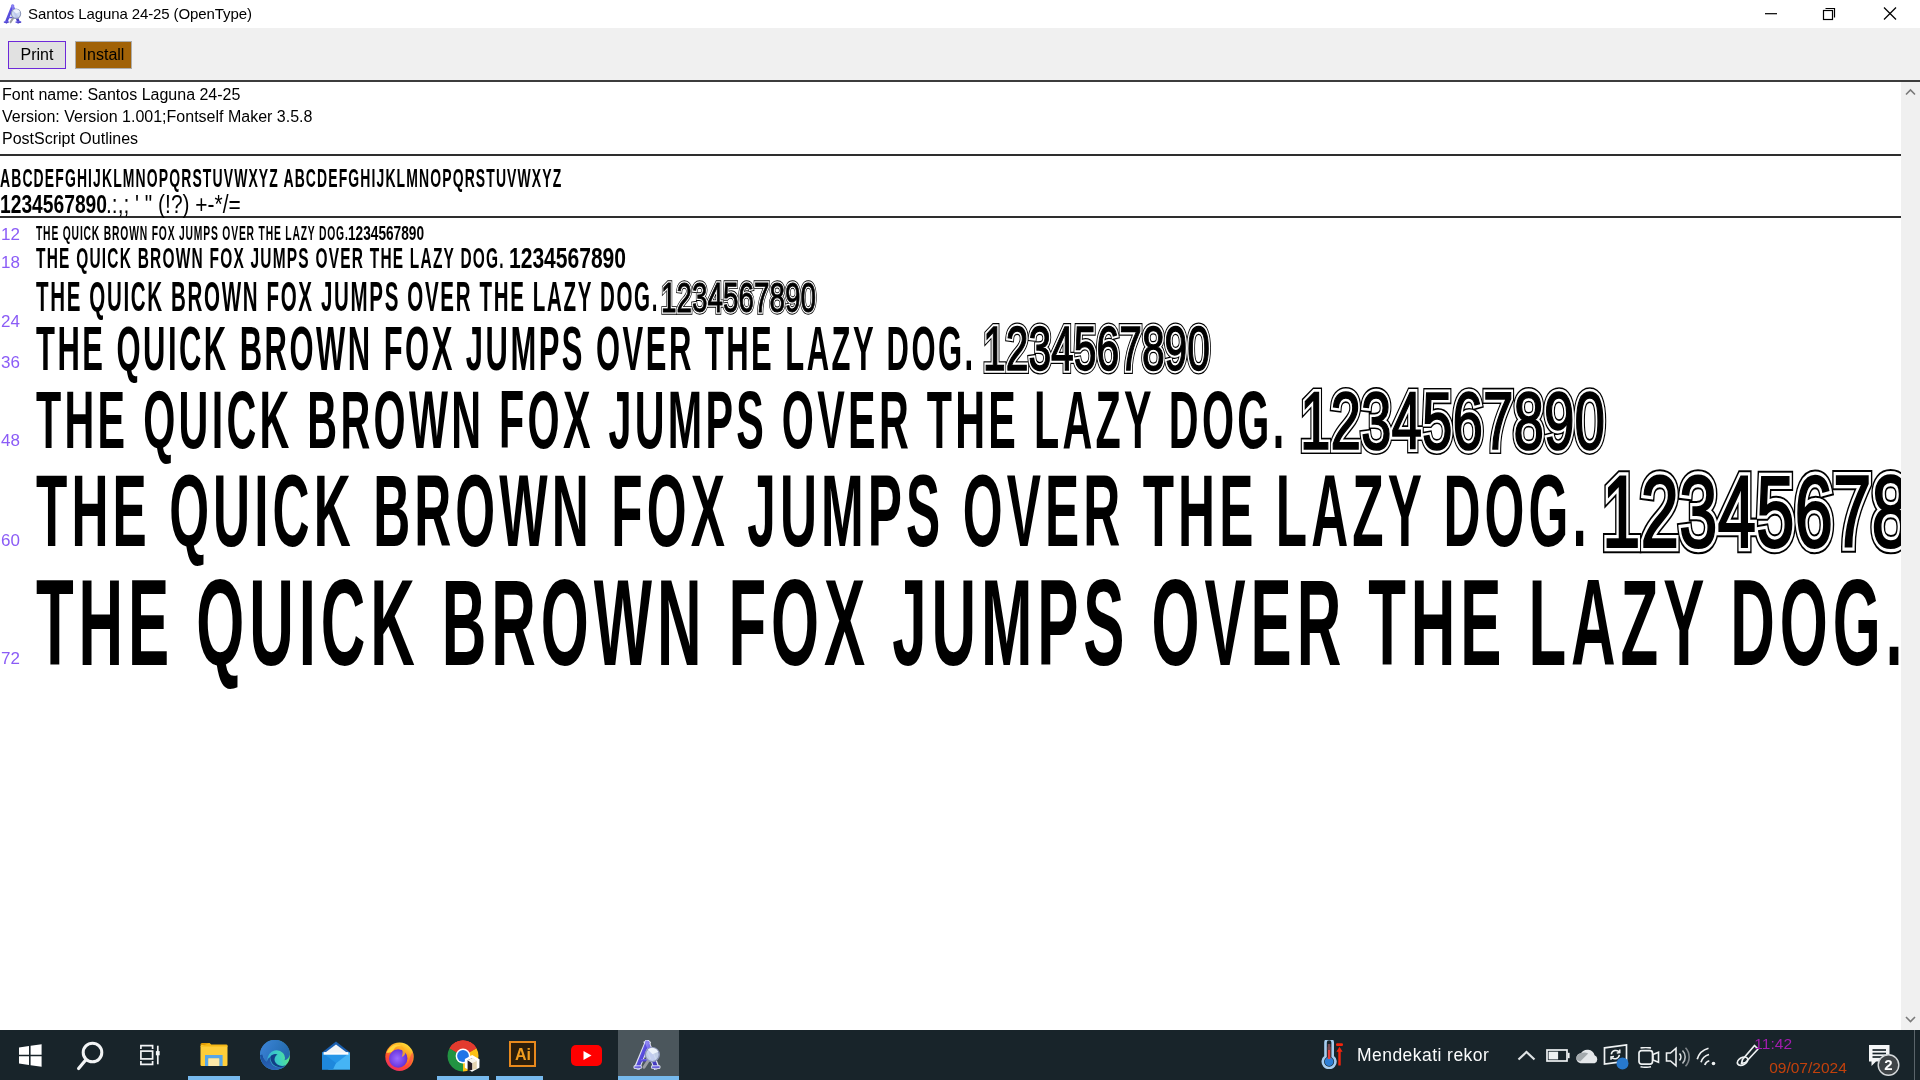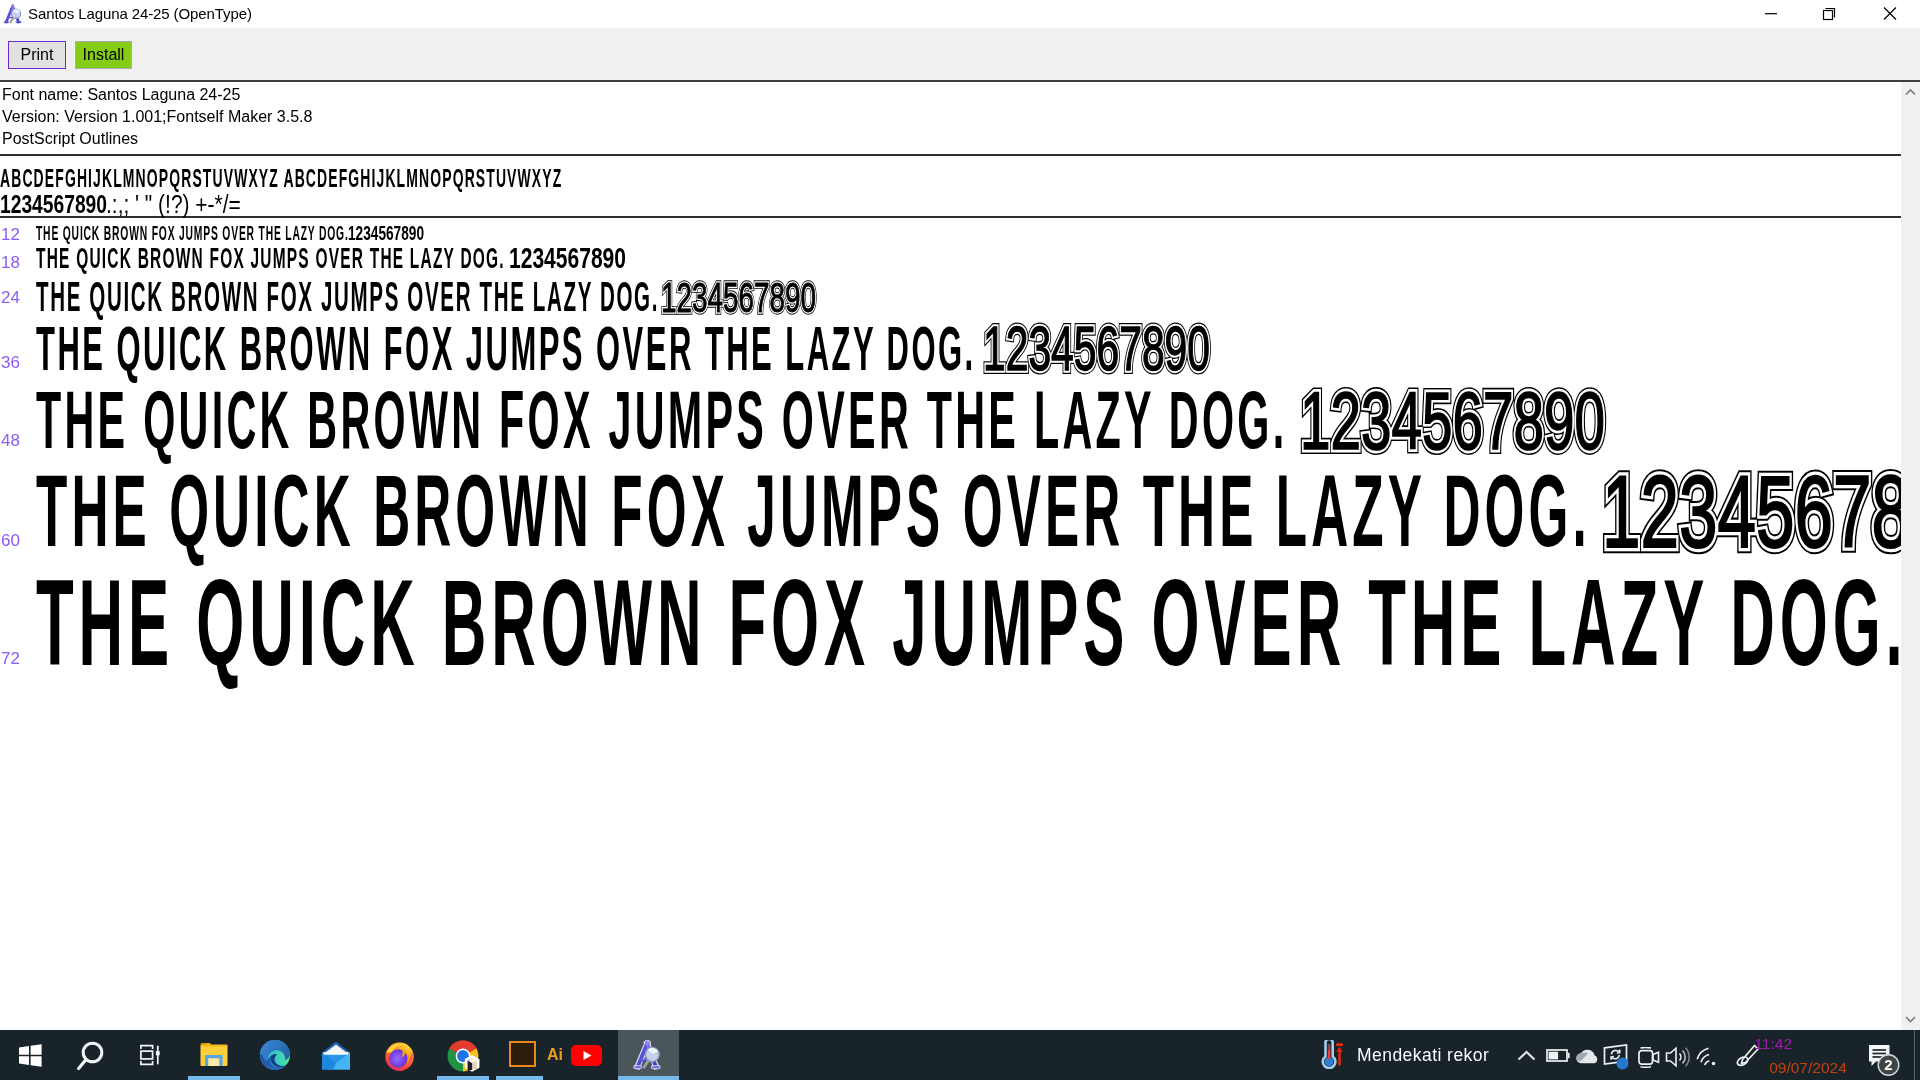--- a/index.html
+++ b/index.html
@@ -39,33 +39,33 @@
     </svg>
 <svg class="a" style="left:1859px;top:0" width="61" height="28" viewBox="0 0 61 28">
  <line x1="25" y1="7.5" x2="37" y2="19.5" stroke="#000" stroke-width="1.2"></line>
  <line x1="37" y1="7.5" x2="25" y2="19.5" stroke="#000" stroke-width="1.2"></line>
     </svg>
 </div>
 <div class="a" style="left:0;top:28px;width:1920px;height:52px;background:#f0f0f0;"></div>
 <div class="a" style="left:0;top:80px;width:1920px;height:2px;background:#3c3c3c;"></div>
 <div class="a" style="left:8px;top:41px;width:56px;height:26px;background:#e1e1e1;border:1px solid #6d28d9;
  font-size:16px;color:#000;text-align:center;line-height:26px;">Print</div>
-<div class="a" style="left:75px;top:41px;width:55px;height:26px;background:#84cc16;border:1px solid #adadad;
+<div class="a" style="left:75px;top:41px;width:55px;height:26px;background:#a16207;border:1px solid #adadad;
  font-size:16px;color:#000;text-align:center;line-height:26px;">Install</div>
 <div class="a" style="left:2px;top:84.2px;font-size:16px;line-height:22px;color:#000;">
 Font name: Santos Laguna 24-25<br>Version: Version 1.001;Fontself Maker 3.5.8<br>PostScript Outlines</div>
 <div class="a" style="left:0;top:153.8px;width:1901px;height:2px;background:#2e2e2e;"></div>
 <div class="a" style="left:0;top:215.6px;width:1901px;height:2px;background:#2e2e2e;"></div>
 <div class="a row" style="left:0px;top:166.2px;font-size:25.4px;"><span class="cond" style="letter-spacing:2.03px;transform:scaleX(0.5502)">ABCDEFGHIJKLMNOPQRSTUVWXYZ ABCDEFGHIJKLMNOPQRSTUVWXYZ</span></div>
 <div class="a row" style="left:0px;top:191.8px;font-size:25.4px;"><span class="cond" style="transform:scaleX(0.7577)">1234567890</span><span class="a" style="left:106px;top:0;font-weight:normal;white-space:pre;display:inline-block;transform-origin:0 0;transform:scaleX(0.824)">.:,; ' " (!?) +-*/=</span></div>
 <div class="a lbl" style="left:1px;top:225.6px;">12</div>
 <div class="a row" style="left:36px;top:223.1px;font-size:20.0px;"><span class="cond" style="letter-spacing:1.60px;transform:scaleX(0.5153)">THE QUICK BROWN FOX JUMPS OVER THE LAZY DOG.</span><span class="cond a" style="left:312px;top:0;transform:scaleX(0.6835)">1234567890</span></div>
 <div class="a lbl" style="left:1px;top:254.2px;">18</div>
 <div class="a row" style="left:36px;top:243.1px;font-size:30.1px;"><span class="cond" style="letter-spacing:2.41px;transform:scaleX(0.5135)">THE QUICK BROWN FOX JUMPS OVER THE LAZY DOG.</span><span class="cond a" style="left:473px;top:0;transform:scaleX(0.6991)">1234567890</span></div>
-<div class="a lbl" style="left:1px;top:289px;">24</div>
+<div class="a lbl" style="left:1px;top:313px;">24</div>
 <div class="a row" style="left:36px;top:276.0px;font-size:41.9px;"><span class="cond" style="letter-spacing:3.35px;transform:scaleX(0.4903)">THE QUICK BROWN FOX JUMPS OVER THE LAZY DOG.</span></div>
 <svg class="a" style="left:647px;top:275.9px" width="185" height="45" viewBox="0 0 185 45">
     <g transform="scale(0.6653,1)">
       <text x="21.04" y="35.62" font-size="41.9px" font-weight="normal" font-family="Liberation Sans" fill="none" stroke="#000" stroke-width="4.46" vector-effect="non-scaling-stroke">1234567890</text>
       <text x="21.04" y="35.62" font-size="41.9px" font-weight="normal" font-family="Liberation Sans" fill="none" stroke="#fff" stroke-width="3.01" vector-effect="non-scaling-stroke">1234567890</text>
       <text x="21.04" y="35.62" font-size="41.9px" font-weight="normal" font-family="Liberation Sans" fill="#000" stroke="#000" stroke-width="0.73" vector-effect="non-scaling-stroke">1234567890</text>
     </g>
   </svg>
 <div class="a lbl" style="left:1px;top:354.1px;">36</div>
 <div class="a row" style="left:36px;top:316.8px;font-size:62.8px;"><span class="cond" style="letter-spacing:5.02px;transform:scaleX(0.4933)">THE QUICK BROWN FOX JUMPS OVER THE LAZY DOG.</span></div>
@@ -194,21 +194,21 @@
  <path d="M16 16 L16 31.5 A15.5 15.5 0 0 0 29.42 8.25 L16 16 Z" fill="#fbc116"></path>
  <path d="M2.58 8.25 A15.5 15.5 0 0 1 29.42 8.25 L16 16 Z" fill="#e33b2e"></path>
  <circle cx="16" cy="16" r="7.4" fill="#fff"></circle>
  <circle cx="16" cy="16" r="5.9" fill="#1f74e8"></circle>
  <path d="M25.2 15.1 L32.5 19.2 L32.4 27.7 L25 31.8 L17.8 27.7 L17.9 19.1 Z" fill="#fff"></path>
  <polygon points="20.6,20.2 25.4,17.9 25.4,29.8 20.6,31.1" fill="#241c24"></polygon>
  <polygon points="25.4,17.9 29.8,20.9 29.8,28.9 25.4,29.8" fill="#e3d3b0"></polygon>
  <polygon points="20.6,20.2 25.4,17.9 29.8,20.9 25,23.2" fill="#f6f3ea"></polygon>
  </svg>
 <div class="a" style="left:509px;top:1041px;width:23px;height:22px;background:#2c1e0b;border:2.5px solid #e8891d;"></div>
-<div class="a" style="left:509px;top:1041px;width:28px;height:27px;font-size:16px;font-weight:bold;color:#f09c1f;text-align:center;line-height:27px;padding-left:32px;">Ai</div>
+<div class="a" style="left:509px;top:1041px;width:28px;height:27px;font-size:16px;font-weight:bold;color:#f09c1f;text-align:center;line-height:27px;">Ai</div>
 <svg class="a" style="left:571px;top:1045px" width="31" height="21" viewBox="0 0 31 21">
  <rect x="0" y="0" width="31" height="21" rx="5" fill="#f00"></rect>
  <polygon points="12.5,6 20.5,10.5 12.5,15" fill="#fff"></polygon>
   </svg>
 <svg class="a" style="left:633px;top:1040px" width="28" height="30" viewBox="0 0 28 30">
  <defs>
       <linearGradient id="agfv" x1="0" y1="0" x2="0.7" y2="1">
   <stop offset="0" stop-color="#8d85f2"></stop>
         <stop offset=".5" stop-color="#5a4fe0"></stop>
         <stop offset="1" stop-color="#453bbe"></stop>

